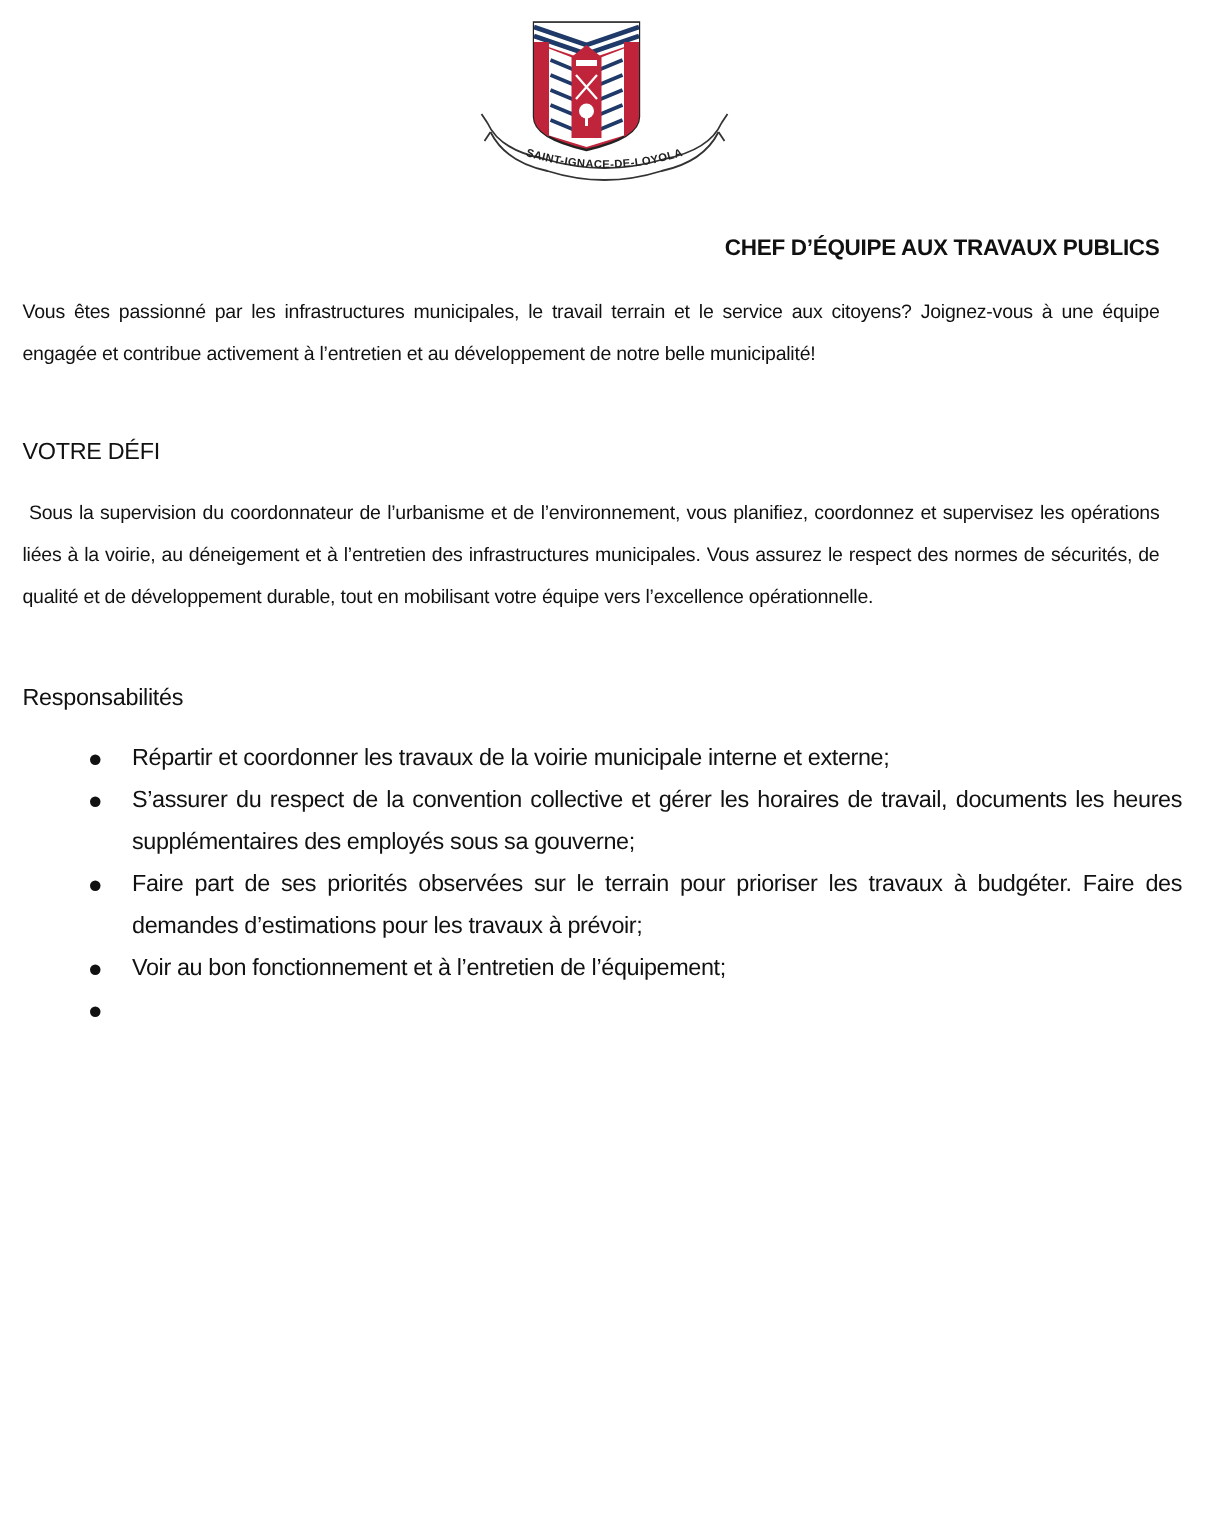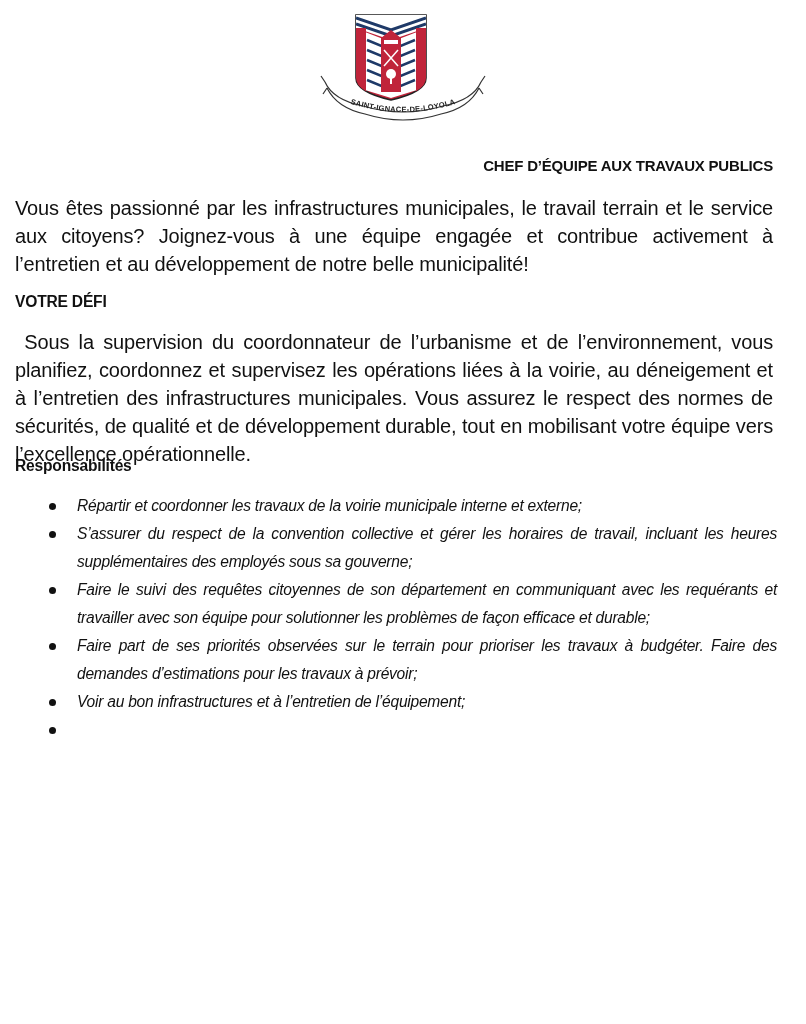--- a/index.html
+++ b/index.html
@@ -35,41 +35,40 @@
       width: 758px;
       text-align: right;
       font-weight: bold;
       font-size: 15px;
       letter-spacing: -0.2px;
     }
     .para {
       position: absolute;
       left: 0;
       width: 758px;
-      font-size: 20px;
+      font-size: 13px;
       line-height: 28px;
       text-align: justify;
       letter-spacing: -0.15px;
     }
     .heading {
       position: absolute;
       left: 0;
-      font-weight: bold;
+      font-weight: normal;
       font-size: 15.6px;
       letter-spacing: -0.2px;
     }
     .bullets {
       position: absolute;
-      left: 4px;
+      left: 15px;
       top: 492px;
       width: 758px;
       margin: 0;
       padding: 0;
       list-style: none;
-      font-style: italic;
     }
     .bullets li {
       position: relative;
       padding-left: 58px;
       font-size: 15.6px;
       line-height: 28px;
       text-align: justify;
       letter-spacing: -0.25px;
     }
     .bullets li .dot {
@@ -139,20 +138,19 @@
   <div class="para" style="top:194px;">Vous êtes passionné par les infrastructures municipales, le travail terrain et le service aux citoyens? Joignez-vous à une équipe engagée et contribue activement à l’entretien et au développement de notre belle municipalité!</div>
 
   <div class="heading" style="top:293px;">VOTRE DÉFI</div>
 
   <div class="para" style="top:328px; white-space: pre-wrap;"> Sous la supervision du coordonnateur de l’urbanisme et de l’environnement, vous planifiez, coordonnez et supervisez les opérations liées à la voirie, au déneigement et à l’entretien des infrastructures municipales. Vous assurez le respect des normes de sécurités, de qualité et de développement durable, tout en mobilisant votre équipe vers l’excellence opérationnelle.</div>
 
   <div class="heading" style="top:457px;">Responsabilités</div>
 
   <ul class="bullets">
     <li><span class="dot"></span><span>Répartir et coordonner les travaux de la voirie municipale interne et externe;</span></li>
-    <li><span class="dot"></span><span>S’assurer du respect de la convention collective et gérer les horaires de travail, incluant les heures supplémentaires des employés sous sa gouverne;</span></li>
-    <li><span class="dot"></span><span>Faire le suivi des requêtes citoyennes de son département en communiquant avec les requérants et travailler avec son équipe pour solutionner les problèmes de façon efficace et durable;</span></li>
+    <li><span class="dot"></span><span>S’assurer du respect de la convention collective et gérer les horaires de travail, documents les heures supplémentaires des employés sous sa gouverne;</span></li>
     <li><span class="dot"></span><span>Faire part de ses priorités observées sur le terrain pour prioriser les travaux à budgéter. Faire des demandes d’estimations pour les travaux à prévoir;</span></li>
-    <li><span class="dot"></span><span>Voir au bon infrastructures et à l’entretien de l’équipement;</span></li>
+    <li><span class="dot"></span><span>Voir au bon fonctionnement et à l’entretien de l’équipement;</span></li>
     <li><span class="dot"></span></li>
   </ul>
 
 </div>
 
 </body></html>

